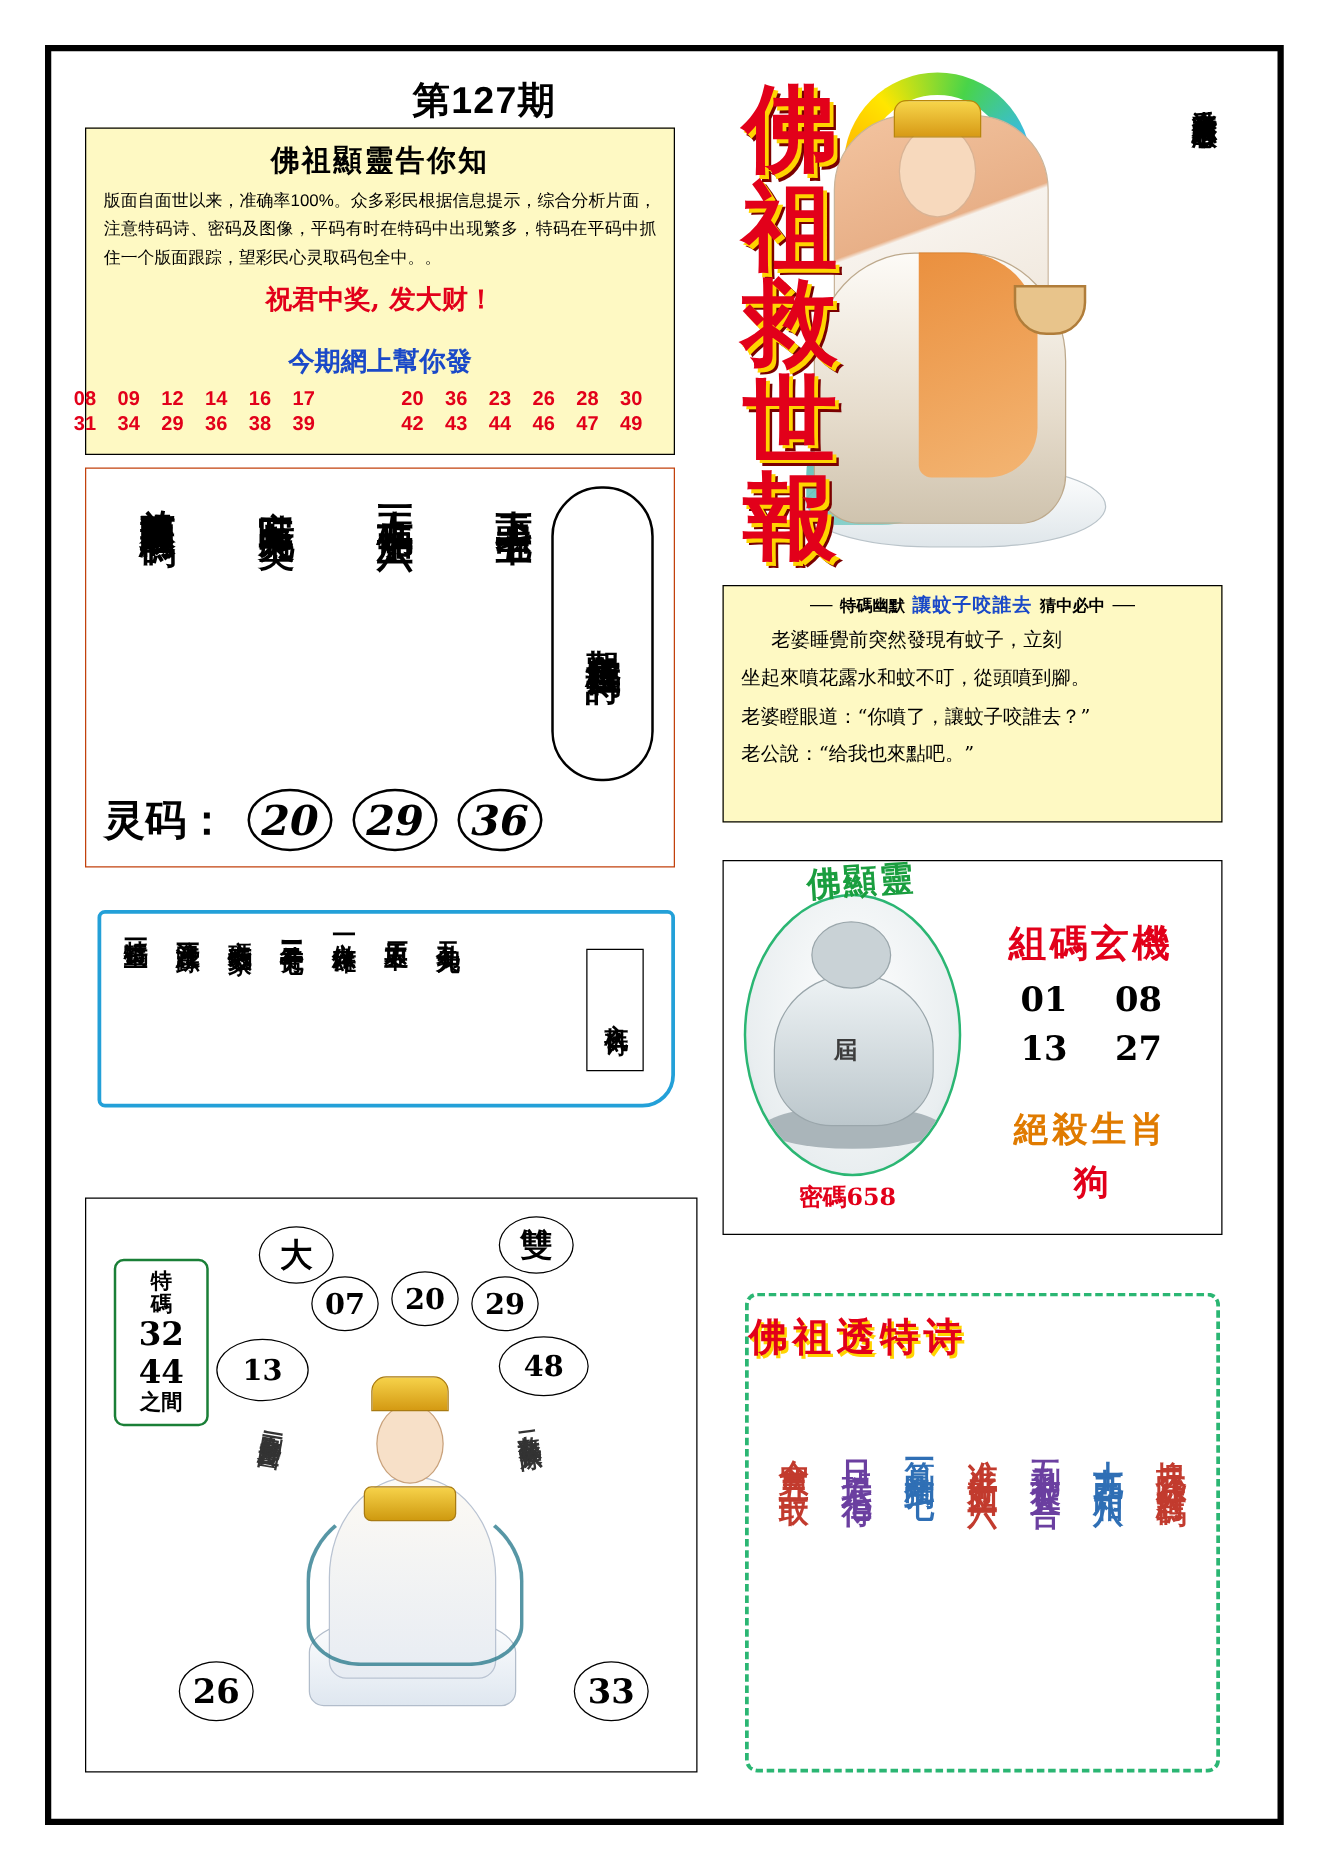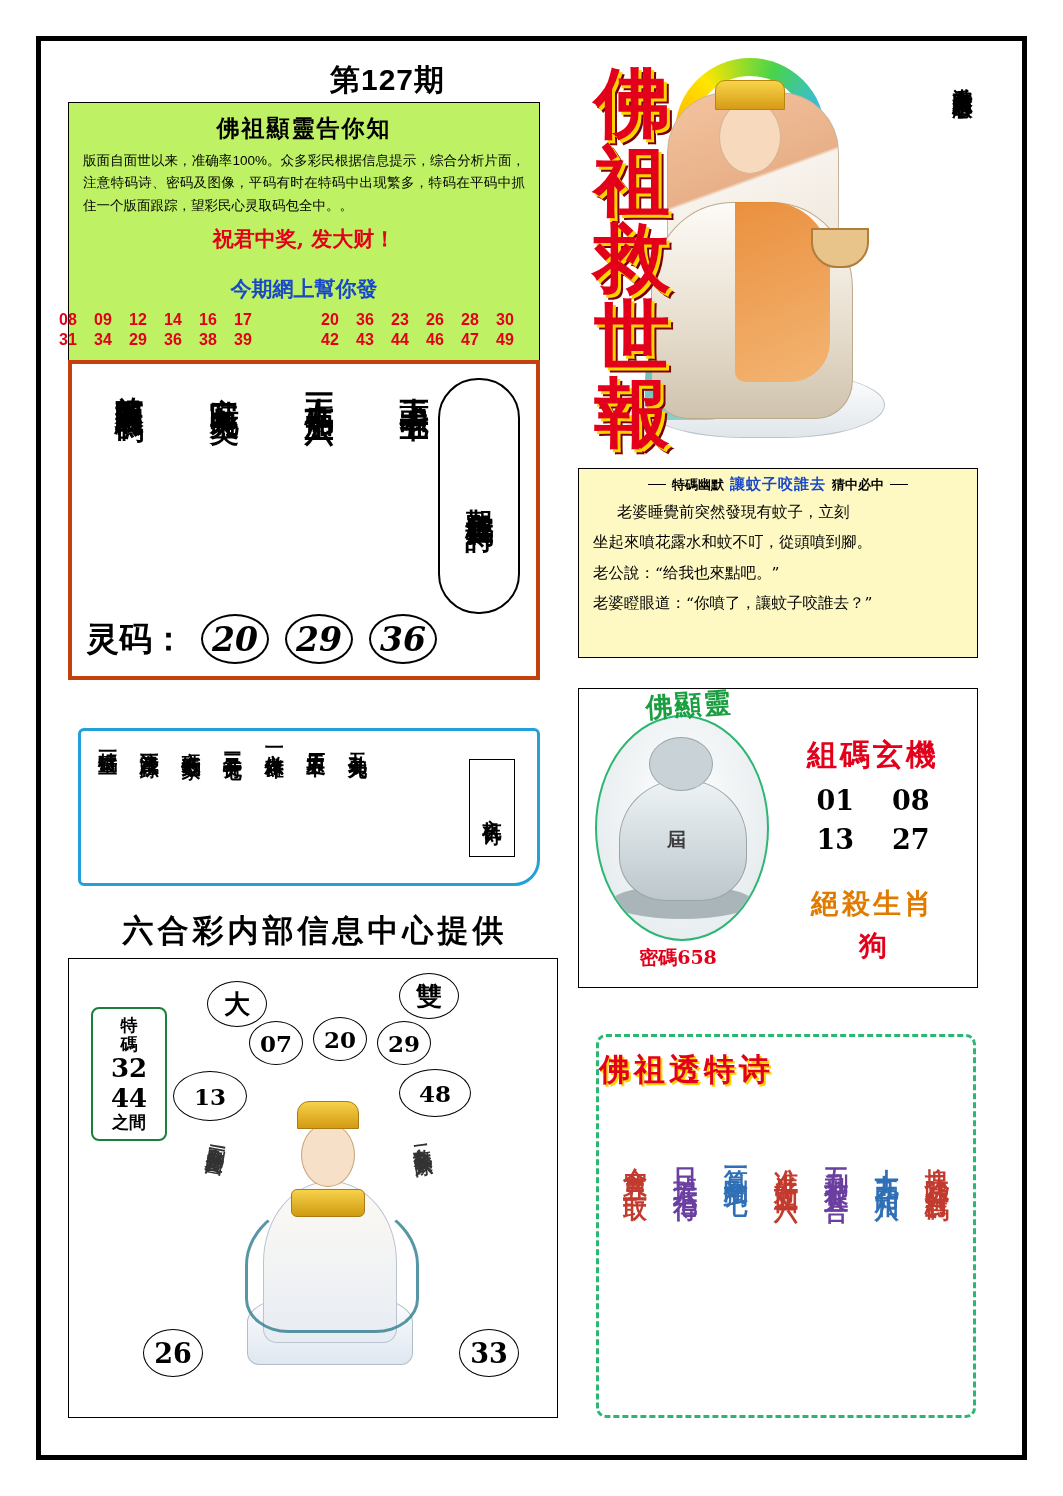--- a/index.html
+++ b/index.html
@@ -3,21 +3,21 @@
 <meta charset="utf-8">
 <style>
   html,body{margin:0;padding:0;background:#fff;}
   body{font-family:"Liberation Sans","DejaVu Sans",sans-serif;}
   .page{position:relative;width:1063px;height:1496px;background:#fff;box-sizing:border-box;padding:0;}
   .frame{position:absolute;left:36px;top:36px;width:991px;height:1424px;border:5px solid #000;box-sizing:border-box;}
 
   
   .issue{position:absolute;left:330px;top:60px;font-size:30px;font-weight:bold;color:#000;letter-spacing:1px;text-align:center;}
 
-  .notice{position:absolute;left:68px;top:102px;width:472px;height:262px;border:1px solid #000;box-sizing:border-box;background:#bef264;}
+  .notice{position:absolute;left:68px;top:102px;width:472px;height:262px;border:1px solid #000;box-sizing:border-box;background:#fef9c3;}
   .notice h2{margin:10px 0 6px 0;text-align:center;font-size:23px;font-weight:bold;color:#000;letter-spacing:2px;}
   .notice p{margin:0 14px;font-size:13.5px;line-height:1.65;color:#000;text-align:justify;}
   .wish{margin-top:8px;text-align:center;font-size:21px;font-weight:bold;color:#e2001a;font-family:"DejaVu Serif",serif;}
   .help{margin-top:22px;text-align:center;font-size:21px;font-weight:bold;color:#1a49c8;font-family:"DejaVu Serif",serif;}
   .numgrid{margin-top:8px;display:flex;justify-content:center;gap:30px;}
   .numcol{display:grid;grid-template-columns:repeat(7,auto);gap:2px 13px;font-size:16px;color:#e2001a;font-weight:bold;}
   .numcol span{width:22px;text-align:center;}
 
   
   .goddess{position:absolute;left:615px;top:52px;width:300px;height:390px;}
@@ -45,21 +45,21 @@
   
   .bigtitle{position:absolute;left:568px;top:64px;width:128px;height:560px;text-align:center;}
   .bigtitle span{display:block;font-family:"DejaVu Serif",serif;font-weight:bold;font-size:76px;line-height:1.02;
         color:#e2001a;text-shadow:3px 3px 0 #ffd400,5px 5px 0 #7a0000;}
 
   
   .publisher{position:absolute;left:940px;top:72px;width:34px;font-size:20px;font-weight:bold;line-height:1.12;
         writing-mode:vertical-rl;text-orientation:upright;color:#000;letter-spacing:1px;height:340px;}
 
   
-  .guanyin{position:absolute;left:68px;top:360px;width:472px;height:320px;border:4px solid #c2410c;box-sizing:border-box;}
+  .guanyin{position:absolute;left:68px;top:374px;width:472px;height:320px;border:1px solid #c2410c;box-sizing:border-box;}
   .gy-cols{position:absolute;left:10px;top:10px;width:380px;height:230px;display:flex;flex-direction:row-reverse;justify-content:space-around;}
   .gy-col{writing-mode:vertical-rl;text-orientation:upright;font-family:"DejaVu Serif",serif;font-size:29px;
         font-weight:bold;line-height:1.32;color:#000;letter-spacing:3px;}
   .gy-seal{position:absolute;right:16px;top:14px;width:78px;height:232px;border:2px solid #000;border-radius:40px;
         display:flex;align-items:center;justify-content:center;}
   .gy-seal span{writing-mode:vertical-rl;text-orientation:upright;font-family:"DejaVu Serif",serif;font-size:28px;font-weight:bold;letter-spacing:4px;}
   .gy-bottom{position:absolute;left:14px;bottom:12px;display:flex;align-items:center;gap:16px;}
   .gy-label{font-family:"DejaVu Serif",serif;font-size:33px;font-weight:bold;}
   .ball{width:64px;height:46px;border:2px solid #000;border-radius:50%;display:flex;align-items:center;justify-content:center;
         font-family:"DejaVu Serif",serif;font-size:33px;font-weight:bold;font-style:italic;}
@@ -243,21 +243,20 @@
       <div class="xj-col">三三徒劳七</div>
       <div class="xj-col">六碼七数家</div>
       <div class="xj-col">注意跟踪一</div>
       <div class="xj-col">特碼一至二</div>
     </div>
     <div class="xj-seal">
       <span>玄机诗</span>
     </div>
   </div>
 
-  <div class="centertitle">六合彩内部信息中心提供</div>
 
   <div class="picbox">
     <div class="tekma">
       <span class="s">特</span>
       <span class="s">碼</span>
       <span class="b">32</span>
       <span class="b">44</span>
       <span class="s">之間</span>
     </div>
 
@@ -288,22 +287,22 @@
   <div class="joke">
     <div class="joke-hd">
       <div class="line"></div>
       <span class="lbl">特碼幽默</span>
       <span class="mid">讓蚊子咬誰去</span>
       <span class="lbl">猜中必中</span>
       <div class="line"></div>
     </div>
     <p class="indent">老婆睡覺前突然發現有蚊子，立刻</p>
     <p>坐起來噴花露水和蚊不叮，從頭噴到腳。</p>
+    <p>老婆瞪眼道：“你噴了，讓蚊子咬誰去？”</p>
     <p>老公說：“给我也來點吧。”</p>
-    <p>老婆瞪眼道：“你噴了，讓蚊子咬誰去？”</p>
   </div>
 
   <div class="zuma">
     <div class="buddha-oval">
       <div class="bu-base"></div>
       <div class="bu-body"></div>
       <div class="bu-head"></div>
       <div class="bu-word">屆</div>
     </div>
     <div class="fxl">佛顯靈</div>

